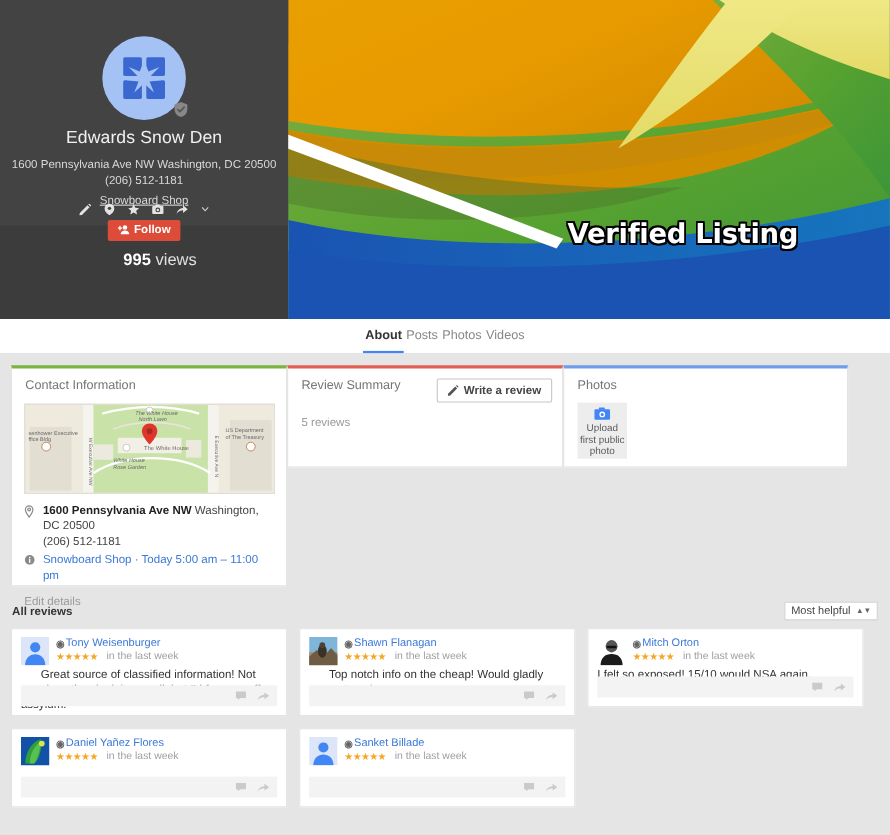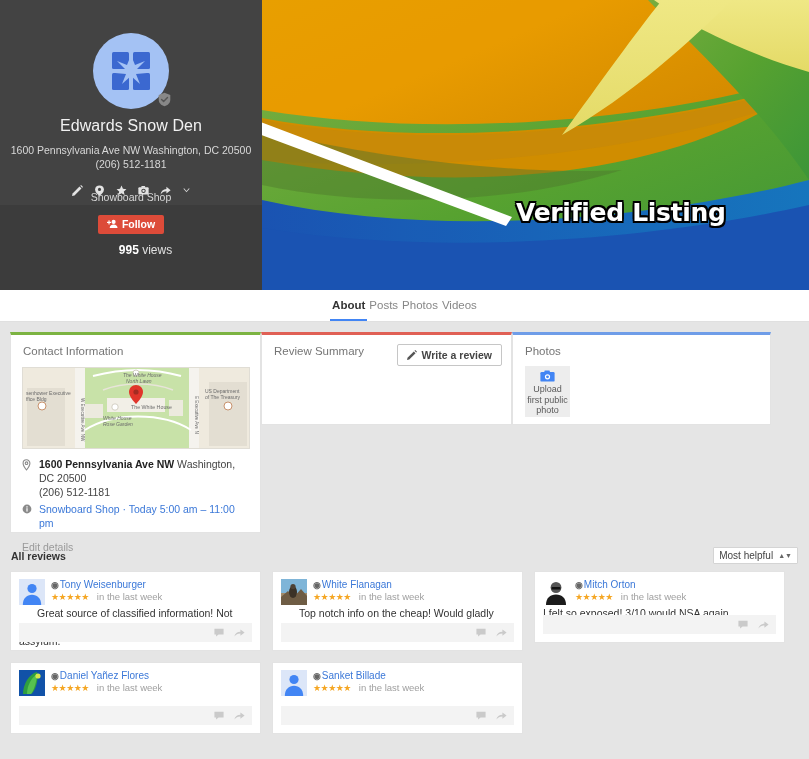--- a/index.html
+++ b/index.html
@@ -36,35 +36,35 @@
 
   .biz-name {
     margin-top: 8px;
     font-size: 16px; font-weight: 400; color: #f1f1f1;
     letter-spacing: .1px;
   }
   .biz-addr {
     margin-top: 8px; font-size: 10.5px; color: #d8d8d8; line-height: 14px;
   }
   .biz-cat {
-    margin-top: 20px; font-size: 10.5px; color: #d8d8d8; line-height: 13px;
+    margin-top: 5px; font-size: 10.5px; color: #d8d8d8; line-height: 13px; text-decoration: underline;
   }
 
   .follow-btn {
     display: inline-flex; align-items: center; gap: 4px;
     margin-top: 11px;
     background: #dd4b39; color: #fff;
     border: none; border-radius: 2px;
     padding: 3px 9px 4px;
     font-family: inherit; font-size: 10.5px; font-weight: bold;
     cursor: pointer;
   }
   .follow-btn svg { display: block; }
 
-  .views { margin-top: 9px; font-size: 12px; color: #e0e0e0; margin-left: 29px; }
+  .views { margin-top: 9px; font-size: 15px; color: #e0e0e0; margin-left: 29px; }
   .views b { font-weight: bold; color: #fff; }
 
   .action-icons {
     position: absolute; left: 0; right: 0; bottom: 9px;
     display: flex; justify-content: center; align-items: center; gap: 11px;
   }
   .action-icons span { display: inline-flex; cursor: pointer; opacity: .93; }
   .action-icons svg { display: block; }
 
   
@@ -427,20 +427,21 @@
 
     <div class="card card-col review-card" style="border-top-color:#e06055">
       <div class="card-title">Review Summary</div>
       <button class="write-review-btn">
         <svg width="10" height="10" viewBox="0 0 12 12" fill="#555">
           <path d="M0.6 9.3 L8.2 1.7 L10.3 3.8 L2.7 11.4 L0 12 Z"></path>
           <path d="M9 0.9 L11.1 3 L12 2.1 L9.9 0 Z"></path>
         </svg>
         <span>Write a review</span>
       </button>
+      <div class="reviews-count">5 reviews</div>
     </div>
 
     <div class="card photos-card" style="border-top-color:#6f9de8">
       <div class="card-title">Photos</div>
       <div class="upload-tile">
         <svg width="15" height="12" viewBox="0 0 15 12">
           <rect x="0.4" y="2" width="14.2" height="9.6" rx="1.2" fill="#4285f4"></rect>
           <rect x="4.4" y="0.4" width="5.4" height="2.2" rx="0.6" fill="#4285f4"></rect>
           <circle cx="7.5" cy="6.8" r="2.6" fill="#fff"></circle>
           <circle cx="7.5" cy="6.8" r="1.4" fill="#4285f4"></circle>
@@ -502,21 +503,21 @@
             <rect width="26" height="26" fill="#7fb5d8"></rect>
             <rect y="14" width="26" height="12" fill="#a08a6a"></rect>
             <path d="M0 18 L7 12 L13 18 L20 10 L26 17 V26 H0 Z" fill="#6e5c44"></path>
             <ellipse cx="12" cy="13" rx="4" ry="6" fill="#3b3227"></ellipse>
             <circle cx="12" cy="7.5" r="2.6" fill="#4d4236"></circle>
           </svg>
         </div>
         <div class="rv-meta">
           <div class="rv-name">
             <span class="gplus">◉</span>
-            <span>White Flanagan</span>
+            <span>Shawn Flanagan</span>
           </div>
           <div class="rv-subrow">
             <span class="stars">★★★★★</span>
             <span class="rv-date">in the last week</span>
           </div>
         </div>
       </div>
       <div class="rv-body">Top notch info on the cheap! Would gladly support again</div>
       <div class="rv-footer">
         <span>
@@ -547,21 +548,21 @@
           <div class="rv-name">
             <span class="gplus">◉</span>
             <span>Mitch Orton</span>
           </div>
           <div class="rv-subrow">
             <span class="stars">★★★★★</span>
             <span class="rv-date">in the last week</span>
           </div>
         </div>
       </div>
-      <div class="rv-body noindent">I felt so exposed! 3/10 would NSA again.</div>
+      <div class="rv-body noindent">I felt so exposed! 15/10 would NSA again.</div>
       <div class="rv-footer">
         <span>
           <svg width="10" height="9" viewBox="0 0 12 10" fill="#999">
               <path d="M0.5 0.5 h11 v7 h-6 l-3 2.2 v-2.2 h-2 Z"></path>
             </svg>
         </span>
         <span>
           <svg width="11" height="9" viewBox="0 0 12 10" fill="#999">
               <path d="M0.3 9.5 C1 6.1 3.3 4.2 7 4.1 V1.6 L11.7 5.1 L7 8.6 V6.2 C4.2 6.2 2 7.2 0.3 9.5 Z"></path>
             </svg>

